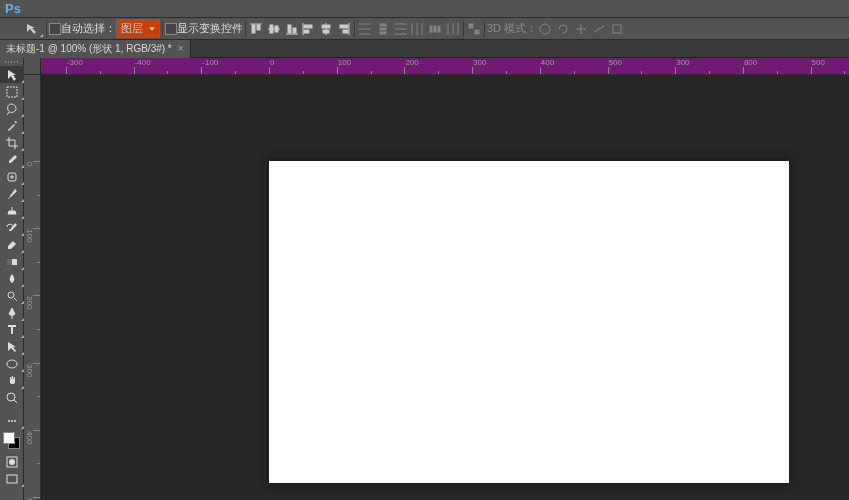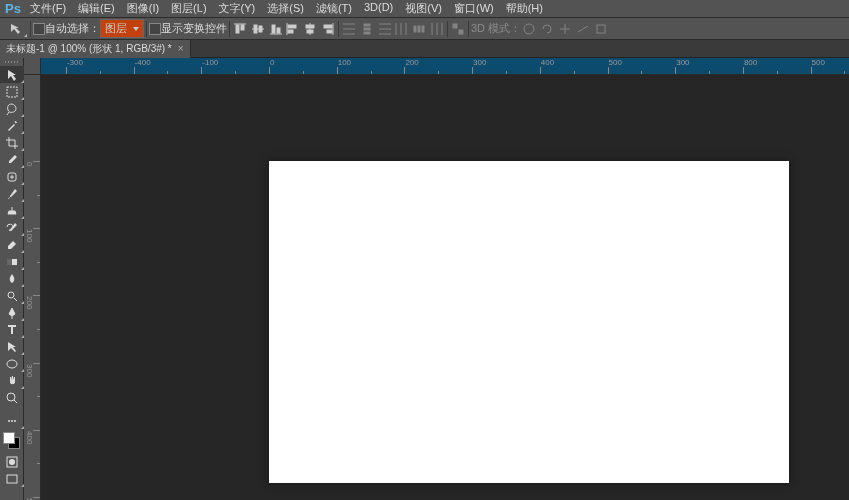--- a/index.html
+++ b/index.html
@@ -1,20 +1,20 @@
 <!DOCTYPE html>
 <html><head>
 <meta charset="utf-8">
 <style>
 * { margin: 0; padding: 0; box-sizing: border-box; user-select: none; }
 body { width: 849px; height: 500px; background: #535353; font-family: "Microsoft YaHei", sans-serif; font-size: 11px; color: #ccc; overflow: hidden; position: relative; }
 .menubar { height: 18px; background: #535353; display: flex; align-items: center; padding: 0 2px; border-bottom: 1px solid #2a2a2a; }
 .logo { width: 22px; height: 18px; display: flex; align-items: center; justify-content: center; color: #5fb4e8; font-weight: bold; font-size: 13px; font-family: Arial; }
 .menu-item { padding: 2px 6px; color: #ddd; font-size: 11px; cursor: pointer; }
-.optbar { height: 22px; background: #535353; border-bottom: 1px solid #2a2a2a; display: flex; align-items: center; padding: 0 4px; }
+.optbar { height: 22px; background: #535353; border-bottom: 1px solid #2a2a2a; display: flex; align-items: center; padding: 0 20px; }
 .opt-tool { width: 24px; height: 18px; display: flex; align-items: center; justify-content: center; position: relative; }
 .opt-tool svg { width: 14px; height: 14px; }
 .opt-corner { position: absolute; right: 1px; bottom: 1px; width: 0; height: 0; border-left: 3px solid transparent; border-bottom: 3px solid #bbb; }
 .opt-sep { width: 1px; height: 16px; background: #3a3a3a; margin: 0 2px; }
 .chk { width: 12px; height: 12px; border: 1px solid #888; background: #444; display: inline-block; }
 .opt-label { font-size: 11px; color: #ddd; }
 .opt-select { background: #c2410c; border: 1px solid #666; padding: 1px 4px; display: flex; align-items: center; gap: 6px; font-size: 11px; }
 .opt-select::after { content: ""; width: 0; height: 0; border-left: 3px solid transparent; border-right: 3px solid transparent; border-top: 4px solid #ccc; }
 .icon-group { display: flex; gap: 2px; }
 .small-icon { width: 16px; height: 16px; display: flex; align-items: center; justify-content: center; }
@@ -23,53 +23,40 @@
 .tabbar { height: 18px; background: #3a3a3a; border-bottom: 1px solid #222; display: flex; align-items: center; }
 .tab { height: 18px; background: #535353; border-right: 1px solid #2a2a2a; display: flex; align-items: center; padding: 0 6px; font-size: 10px; color: #ddd; gap: 6px; }
 .tab-close { font-size: 10px; color: #aaa; }
 .workspace { position: absolute; left: 0; top: 58px; right: 0; bottom: 0; display: flex; }
 .toolbox { width: 24px; background: #535353; border-right: 1px solid #2a2a2a; display: flex; flex-direction: column; }
 .tool { width: 24px; height: 17px; display: flex; align-items: center; justify-content: center; position: relative; }
 .tool.selected { background: #3a3a3a; }
 .tool svg { width: 14px; height: 14px; }
 .tool-corner { position: absolute; right: 0; bottom: 0; width: 0; height: 0; border-left: 3px solid transparent; border-bottom: 3px solid #aaa; }
 .canvas-zone { flex: 1; position: relative; background: #262626; }
-.ruler-h { position: absolute; left: 17px; top: 0; right: 0; height: 17px; background: #0c4a6e; border-bottom: 1px solid #2a2a2a; overflow: hidden; }
+.ruler-h { position: absolute; left: 17px; top: 0; right: 0; height: 17px; background: #701a75; border-bottom: 1px solid #2a2a2a; overflow: hidden; }
 .ruler-h-inner { position: relative; width: 100%; height: 100%; }
 .ruler-h .major { position: absolute; top: 0; font-size: 8px; color: #999; }
 .ruler-h .major .tick { position: absolute; left: 0; bottom: -17px; width: 1px; height: 8px; background: #888; top: 9px; }
 .ruler-h .major .lbl { position: absolute; left: 1px; top: 0; }
 .ruler-v { position: absolute; left: 0; top: 17px; bottom: 0; width: 17px; background: #535353; border-right: 1px solid #2a2a2a; overflow: hidden; }
 .ruler-v .major { position: absolute; left: 0; font-size: 8px; color: #999; }
 .ruler-v .major .tick { position: absolute; top: 0; left: 9px; width: 8px; height: 1px; background: #888; }
 .ruler-v .major .lbl { position: absolute; top: 1px; left: 1px; writing-mode: vertical-rl; }
 .ruler-corner { position: absolute; left: 0; top: 0; width: 17px; height: 17px; background: #535353; border-right: 1px solid #2a2a2a; border-bottom: 1px solid #2a2a2a; }
 .viewport { position: absolute; left: 17px; top: 17px; right: 0; bottom: 0; background: #262626; overflow: hidden; }
 .canvas { position: absolute; background: #fff; box-shadow: 0 0 8px rgba(0,0,0,0.5); }
 .swatch-fg { position: absolute; width: 12px; height: 12px; background: #fff; border: 1px solid #888; }
 .swatch-bg { position: absolute; width: 12px; height: 12px; background: #000; border: 1px solid #888; }
 </style>
 </head>
 <body>
 
 <div class="menubar">
   <div class="logo">Ps</div>
-  <div id="menu-items" style="display: flex;">
-      <div class="menu-item">文件(F)</div>
-      <div class="menu-item">编辑(E)</div>
-      <div class="menu-item">图像(I)</div>
-      <div class="menu-item">图层(L)</div>
-      <div class="menu-item">文字(Y)</div>
-      <div class="menu-item">选择(S)</div>
-      <div class="menu-item">滤镜(T)</div>
-      <div class="menu-item">3D(D)</div>
-      <div class="menu-item">视图(V)</div>
-      <div class="menu-item">窗口(W)</div>
-      <div class="menu-item">帮助(H)</div>
-    </div>
 </div>
 
 <div class="optbar">
   <div class="opt-tool">
     <svg viewBox="0 0 14 14">
         <path d="M2 2 L2 10 L5 7 L9 12 L11 10 L7 6 L10 6 Z" fill="#ccc"></path>
       </svg>
     <div class="opt-corner"></div>
   </div>
   <div class="opt-sep"></div>

